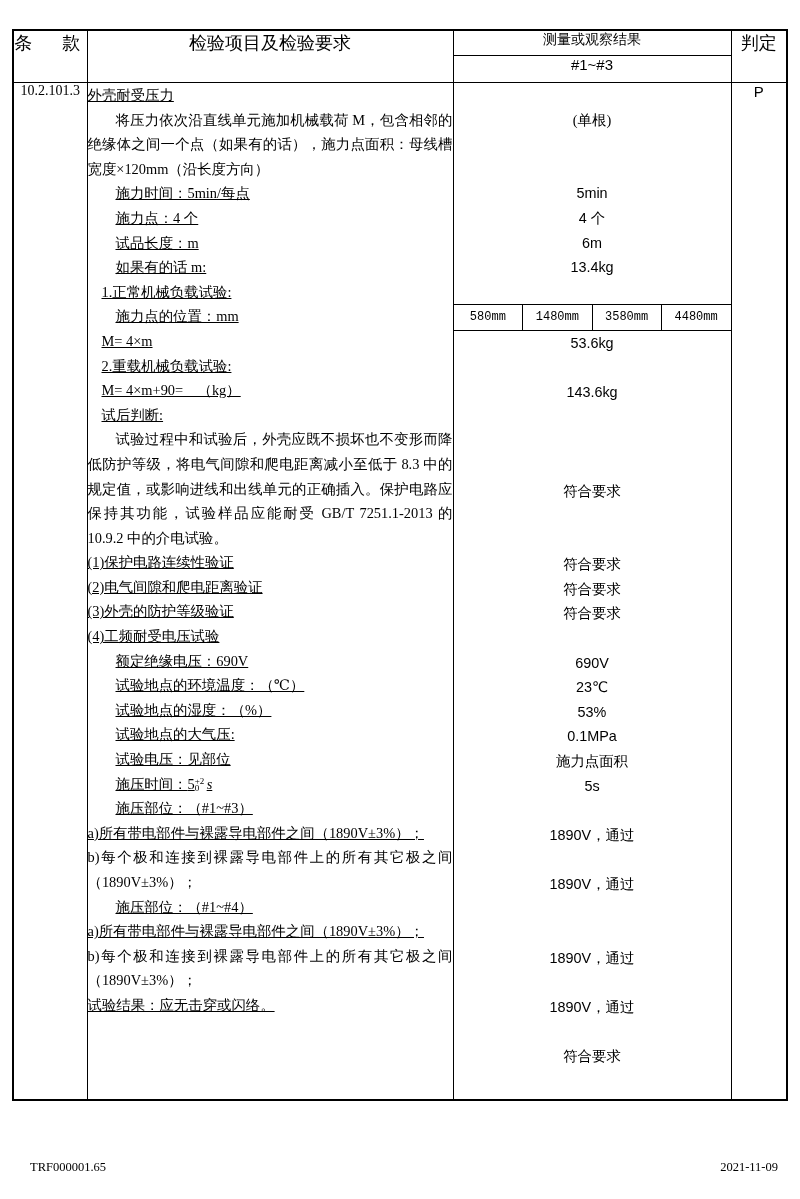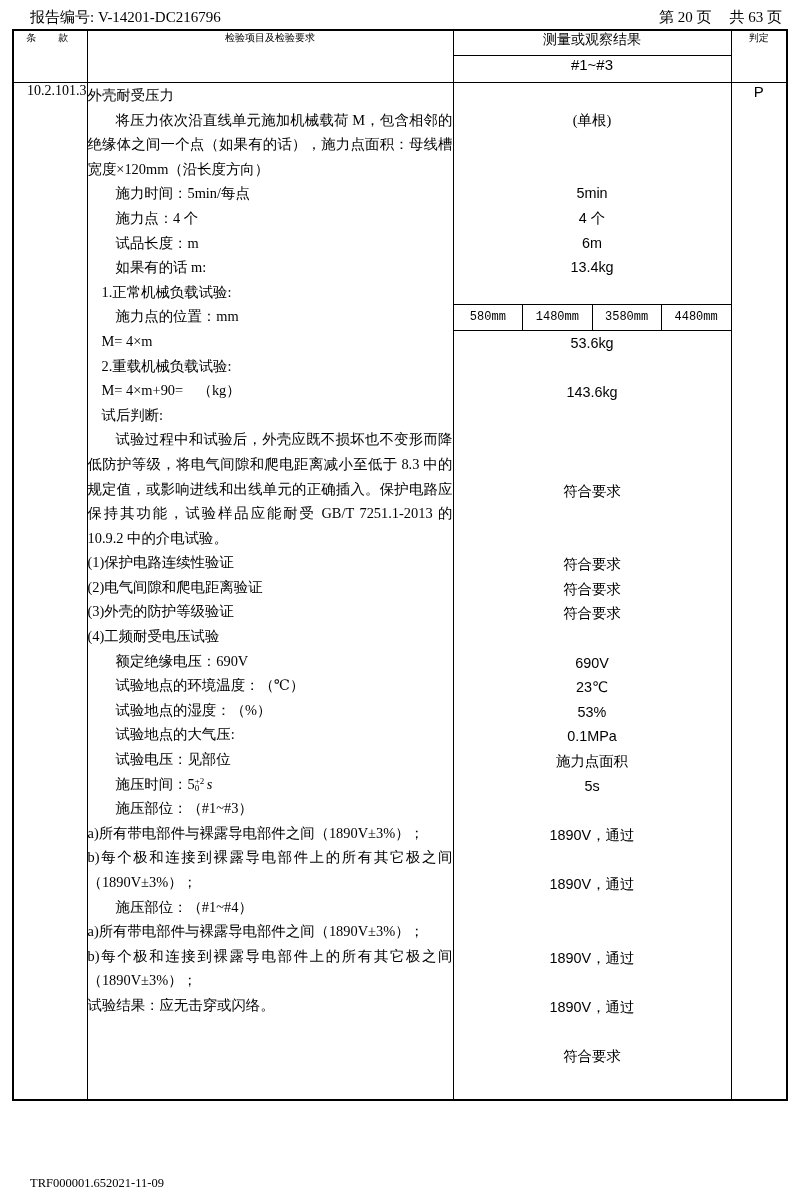--- a/index.html
+++ b/index.html
@@ -60,21 +60,21 @@
     font-weight: normal;
   }
   .col-clause   { width: 74px; }
   .col-item     { width: 366px; }
   .col-result   { width: 278px; }
   .col-verdict  { width: 56px; }
 
   .th-center {
     text-align: center;
     vertical-align: middle;
-    font-size: 10px;
+    font-size: 18px;
     font-family: "Liberation Serif", "DejaVu Serif", serif;
   }
   .th-clause {
     letter-spacing: 6px;
     padding-left: 6px;
   }
   .hdr-result-top {
     height: 24px;
     text-align: center;
     vertical-align: middle;
@@ -83,21 +83,21 @@
   .hdr-result-bot {
     height: 26px;
     text-align: center;
     vertical-align: middle;
     font-size: 15px;
     font-family: "Liberation Sans", "DejaVu Sans", sans-serif;
   }
 
   
   .cell-clause {
-    text-align: right;
+    text-align: center;
     font-size: 14px;
     padding-top: 7px;
     font-family: "Liberation Serif", "DejaVu Serif", serif;
   }
   .cell-verdict {
     text-align: center;
     font-size: 15px;
     padding-top: 7px;
     font-family: "Liberation Sans", "DejaVu Sans", sans-serif;
   }
@@ -107,21 +107,21 @@
     padding: 5px 5px 0 5px;
   }
   .cell-result {
     padding: 0;
     font-size: 14.4px;
     line-height: 24.6px;
     margin-top: 38px;
   }
 
   
-  .ln { white-space: nowrap; }
+  .ln { white-space: nowrap; text-decoration: underline; }
   .ln-wrap { white-space: normal; text-align: justify; text-justify: inter-ideograph; }
   .indent1 { text-indent: 28px; }
   .pad1 { padding-left: 28px; }
   .pad2 { padding-left: 14px; }
 
   
   .res-stack {
     position: relative;
     height: 100%;
   }
@@ -175,46 +175,36 @@
   .sup-sub .sub {
     position: absolute;
     left: 0; top: 0.25em;
     font-size: 9px;
   }
   .ital { font-style: italic; }
 
   
   .doc-footer {
     position: absolute;
-    bottom: 8px;
+    bottom: 24px;
     left: 30px;
     right: 22px;
     display: flex;
     align-items: center;
-    justify-content: flex-start;
+    justify-content: space-between;
     font-size: 12.5px;
     font-family: "Liberation Serif", "DejaVu Serif", serif;
     white-space: nowrap;
   }
 </style>
 </head>
 <body>
 
 <div class="page">
 
-  <div class="doc-header">
-    <div>
-      <span>报告编号:</span>
-      <span>V-14201-DC216796</span>
-    </div>
-    <div class="right-group">
-      <span>第 20 页</span>
-      <span>共 63 页</span>
-    </div>
-  </div>
 
   <table class="main-table">
     <colgroup>
       <col class="col-clause">
       <col class="col-item">
       <col class="col-result">
       <col class="col-verdict">
     </colgroup>
 
     <thead>

